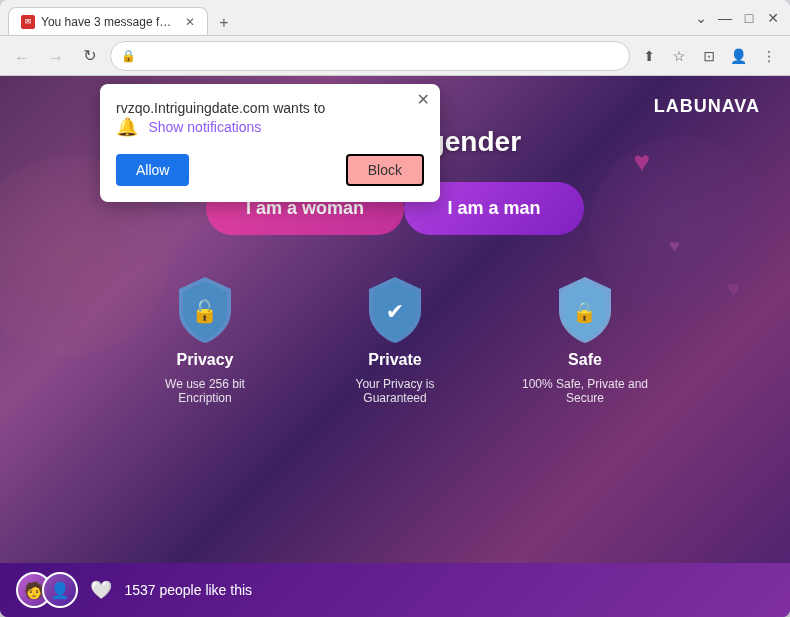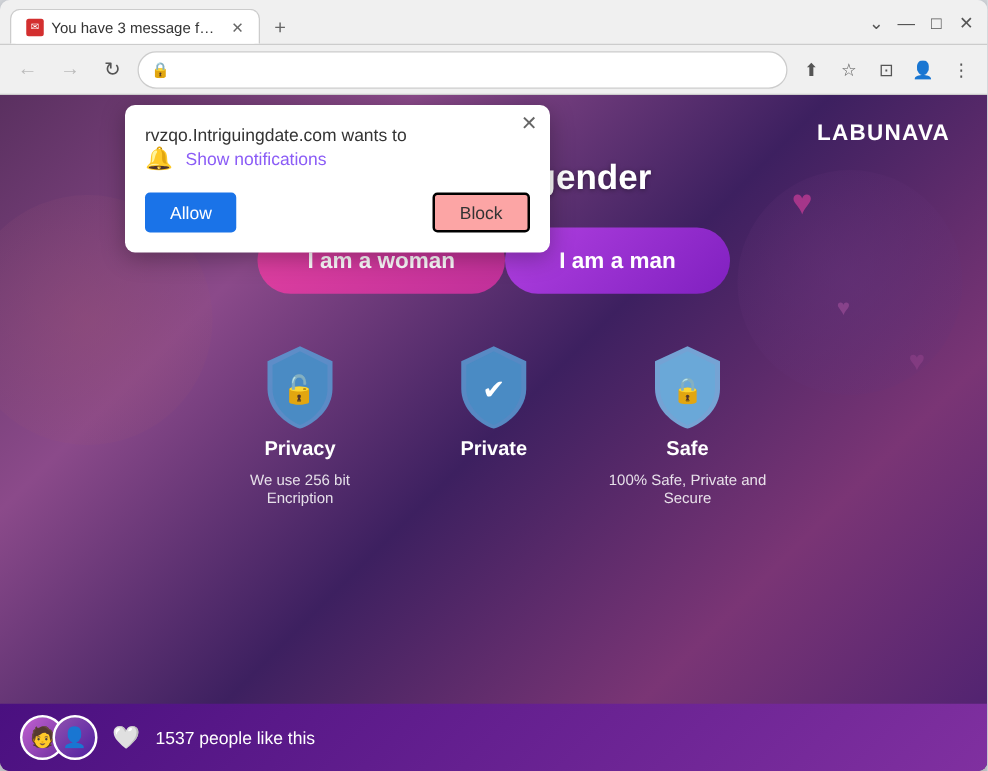--- a/index.html
+++ b/index.html
@@ -518,20 +518,21 @@
           <span class="trust-badge-desc">We use 256 bit Encription</span>
         </div>
 
         <div class="trust-badge">
           <svg class="shield-icon" viewBox="0 0 60 68" width="60" height="68">
             <path d="M30 2 L56 14 L56 36 C56 52 42 64 30 68 C18 64 4 52 4 36 L4 14 Z" fill="#5b9bd5" opacity="0.85"></path>
             <path d="M30 6 L52 17 L52 36 C52 50 40 61 30 65 C20 61 8 50 8 36 L8 17 Z" fill="#4a8bc4"></path>
             <text x="30" y="44" text-anchor="middle" font-size="22" fill="white">✔</text>
           </svg>
           <span class="trust-badge-title">Private</span>
+          <span class="trust-badge-desc">Your Privacy is Guaranteed</span>
         </div>
 
         <div class="trust-badge">
           <svg class="shield-icon" viewBox="0 0 60 68" width="60" height="68">
             <path d="M30 2 L56 14 L56 36 C56 52 42 64 30 68 C18 64 4 52 4 36 L4 14 Z" fill="#7bb8e8" opacity="0.85"></path>
             <path d="M30 6 L52 17 L52 36 C52 50 40 61 30 65 C20 61 8 50 8 36 L8 17 Z" fill="#6aa8d8"></path>
             <text x="30" y="44" text-anchor="middle" font-size="20" fill="white">🔒</text>
           </svg>
           <span class="trust-badge-title">Safe</span>
           <span class="trust-badge-desc">100% Safe, Private and Secure</span>

